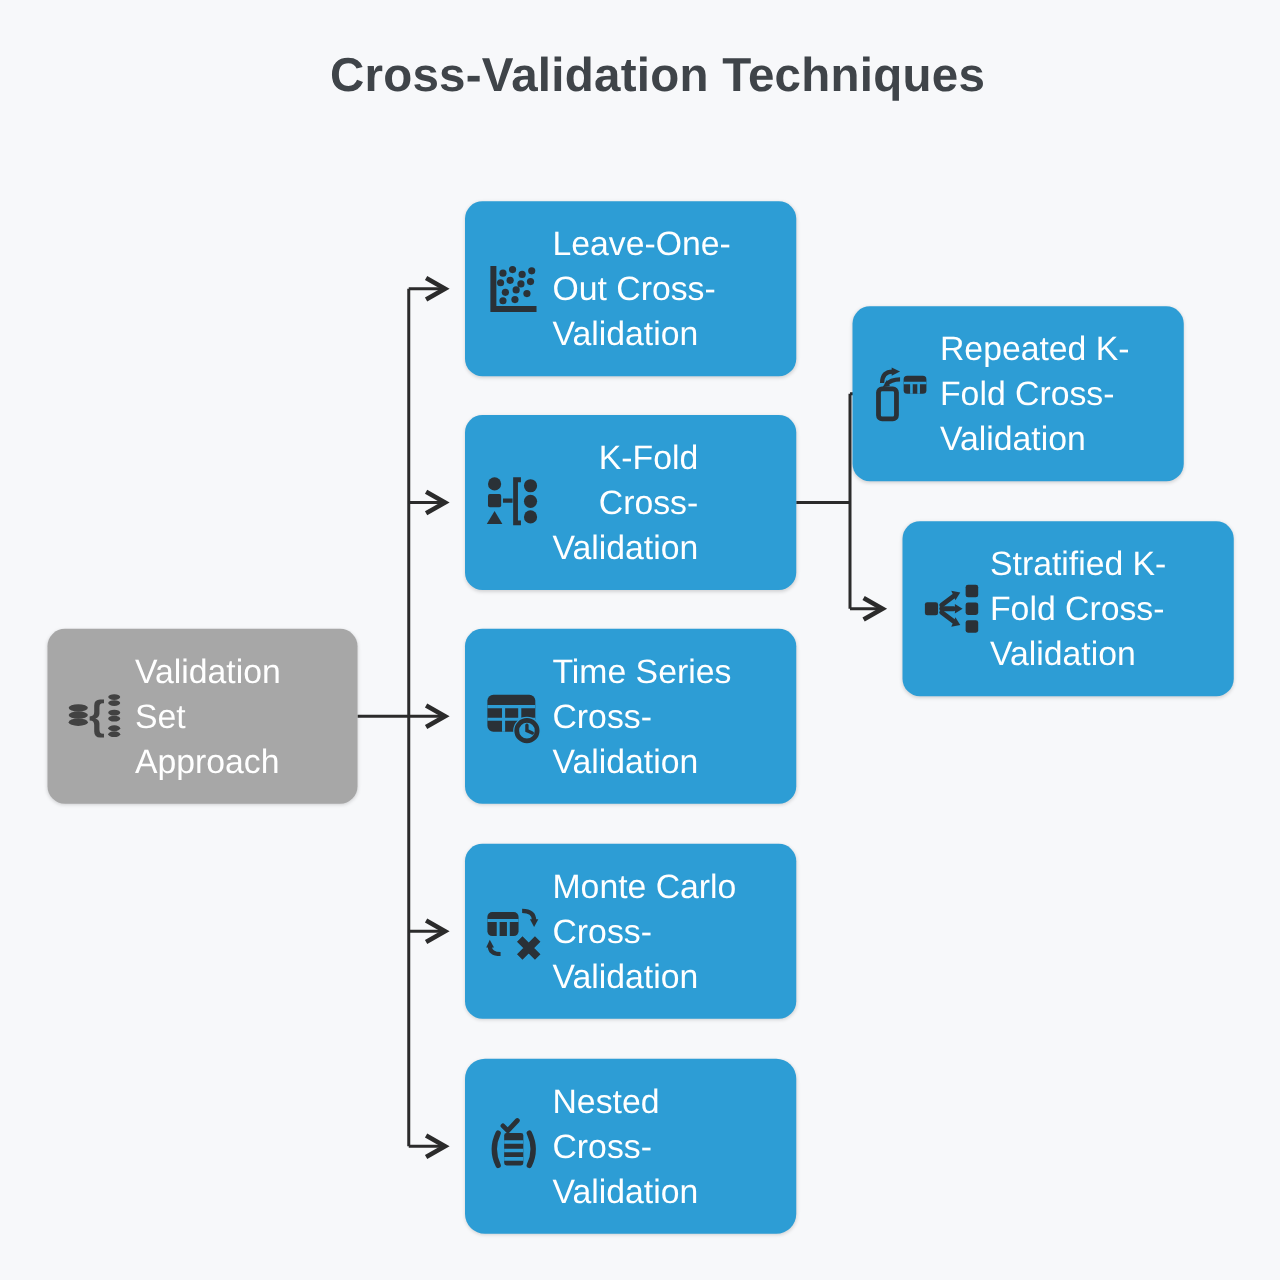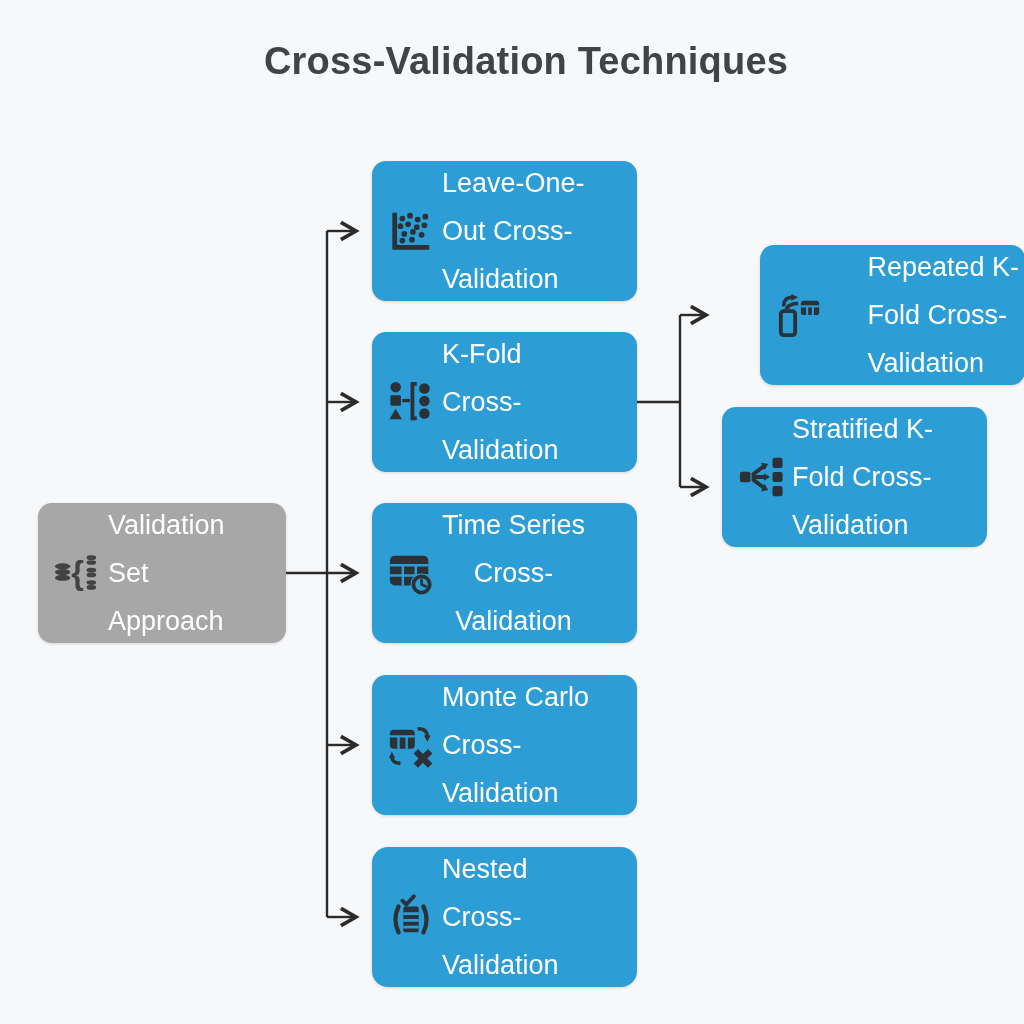--- a/index.html
+++ b/index.html
@@ -23,21 +23,21 @@
     display:flex;align-items:center;
     box-shadow:0 1px 3px rgba(0,0,0,.15);
   }
   .node.gray{background:#a7a7a7;width:248px;}
   .node .icon-wrap{
     position:absolute;left:13px;top:0;height:100%;width:52px;
     display:flex;align-items:center;justify-content:center;
   }
   .node .label{
     display:block;margin-left:70px;margin-right:6px;
-    font-size:27px;line-height:48px;font-weight:500;
+    font-size:27px;line-height:36px;font-weight:500;
     white-space:pre-line;
   }
 </style>
 </head>
 <body>
 
 <div class="canvas">
 
   <div class="diagram-title">Cross-Validation Techniques</div>
 
@@ -100,41 +100,41 @@
             <circle cx="15" cy="34" r="3"></circle>
           <circle cx="25" cy="33" r="3"></circle>
         </g>
       </svg>
     </span>
     <span class="label">Leave-One-
 Out Cross-
 Validation</span>
   </div>
 
-  <div class="node" style="left:372px;top:332px;">
+  <div class="node" style="left:372px;top:332px;text-align:right;">
     <span class="icon-wrap">
       <svg width="46" height="46" viewBox="0 0 48 48">
         <g fill="#2a3137">
           <circle cx="8" cy="8.5" r="5.5"></circle>
           <rect x="2.5" y="17" width="11" height="11" rx="1.5"></rect>
           <path d="M8 31 L14.5 42 H1.5 Z"></path>
           <circle cx="38" cy="10" r="5.5"></circle>
           <circle cx="38" cy="23" r="5.5"></circle>
           <circle cx="38" cy="36" r="5.5"></circle>
         </g>
         <path d="M15 22.5 H23" stroke="#2a3137" stroke-width="3.5"></path>
         <path d="M30 5 H25.5 V41 H30" fill="none" stroke="#2a3137" stroke-width="4"></path>
       </svg>
     </span>
     <span class="label">K-Fold
 Cross-
 Validation</span>
   </div>
 
-  <div class="node" style="left:372px;top:503px;text-align:center;">
+  <div class="node" style="left:372px;top:503px;">
     <span class="icon-wrap">
       <svg width="46" height="46" viewBox="0 0 48 48">
         <rect x="2" y="6" width="40" height="31" rx="5" fill="#2a3137"></rect>
         <g stroke="#2d9dd5" stroke-width="2.6" fill="none">
           <path d="M2 16 H42"></path>
             <path d="M15.5 16 V37"></path>
             <path d="M29 16 V37"></path>
             <path d="M2 26.5 H42"></path>
         </g>
         <circle cx="35" cy="36" r="11.5" fill="#2d9dd5"></circle>
@@ -180,42 +180,42 @@
         </g>
         <path d="M11 13 Q4.5 26.5 11 40" fill="none" stroke="#2a3137" stroke-width="4.5" stroke-linecap="round"></path>
         <path d="M37 13 Q43.5 26.5 37 40" fill="none" stroke="#2a3137" stroke-width="4.5" stroke-linecap="round"></path>
       </svg>
     </span>
     <span class="label">Nested
 Cross-
 Validation</span>
   </div>
 
-  <div class="node" style="left:760px;top:245px;justify-content:flex-end;">
+  <div class="node" style="left:682px;top:245px;">
     <span class="icon-wrap">
       <svg width="46" height="46" viewBox="0 0 48 48">
         <rect x="5" y="20" width="15" height="25" rx="3" fill="none" stroke="#2a3137" stroke-width="4"></rect>
         <rect x="26" y="9" width="19" height="15" rx="3" fill="#2a3137"></rect>
         <g stroke="#2d9dd5" stroke-width="2.2" fill="none">
           <path d="M26 15 H45"></path>
             <path d="M32.5 15 V24"></path>
             <path d="M38.5 15 V24"></path>
         </g>
         <path d="M8 15 Q8 5.5 17 5.5" fill="none" stroke="#2a3137" stroke-width="3.5"></path>
         <path d="M16 2 L23 5.5 L16 9 Z" fill="#2a3137"></path>
         <path d="M23 12 Q15 12 11.5 16.5" fill="none" stroke="#2a3137" stroke-width="3.5"></path>
         <path d="M14.5 17.5 L8.5 18.5 L12 12.5 Z" fill="#2a3137"></path>
       </svg>
     </span>
     <span class="label">Repeated K-
 Fold Cross-
 Validation</span>
   </div>
 
-  <div class="node" style="left:722px;top:407px;">
+  <div class="node" style="left:722px;top:417px;">
     <span class="icon-wrap">
       <svg width="46" height="46" viewBox="0 0 48 48">
         <g fill="#2a3137">
           <rect x="2" y="18.5" width="11" height="11" rx="2"></rect>
           <rect x="36" y="4" width="10.5" height="10.5" rx="2"></rect>
           <rect x="36" y="18.7" width="10.5" height="10.5" rx="2"></rect>
           <rect x="36" y="33.5" width="10.5" height="10.5" rx="2"></rect>
         </g>
         <g stroke="#2a3137" stroke-width="4" fill="none" stroke-linecap="round">
           <path d="M16 21 L26 13.5"></path>

